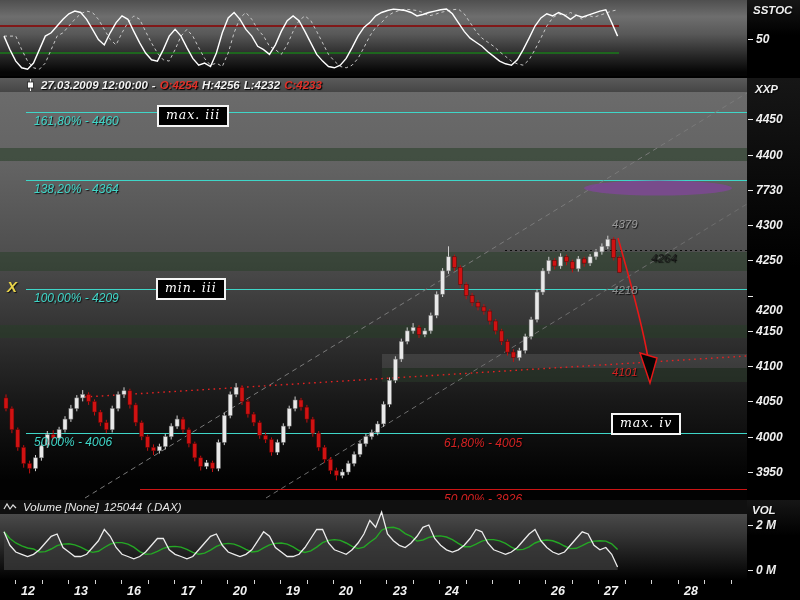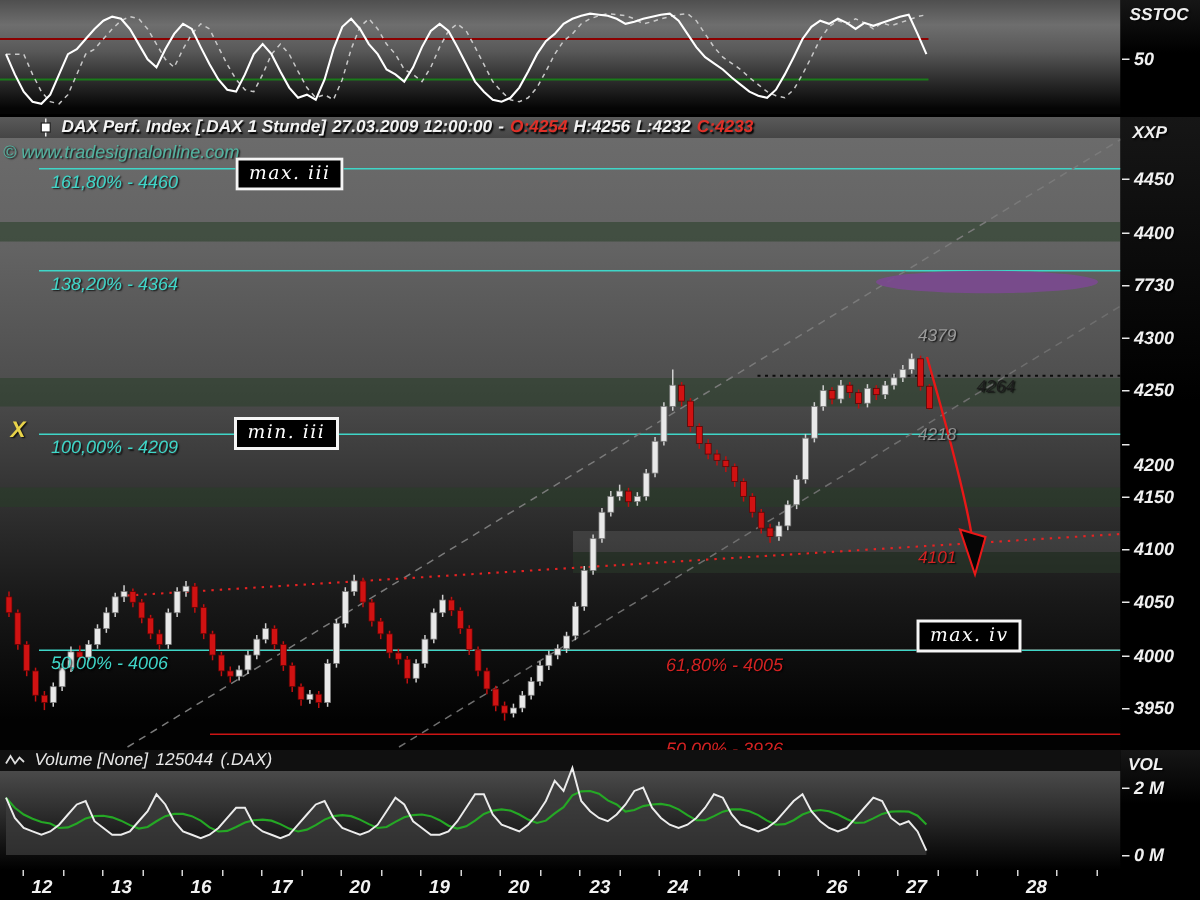--- a/index.html
+++ b/index.html
@@ -56,21 +56,20 @@
   <div class="lbl axis-name" style="left:6px;top:4px;">SSTOC</div>
   <div class="tick-dash" style="left:1px;top:39px;"></div>
   <div class="lbl tick-lbl" style="left:9px;top:32px;">50</div>
 </div>
 
 <div id="main-header" class="abs">
   <svg width="9" height="12" style="position:static;margin:0 6px 0 26px;flex:none;">
     <line x1="4.5" y1="0" x2="4.5" y2="12" stroke="#f0f0f0" stroke-width="1"></line>
     <rect x="1.5" y="3" width="6" height="6" fill="#fff" stroke="#222" stroke-width="0.8"></rect>
   </svg>
-  <span>DAX Perf. Index [.DAX 1 Stunde]</span>
   <span>27.03.2009 12:00:00</span>
   <span>-</span>
   <span class="red-txt">O:4254</span>
   <span>H:4256</span>
   <span>L:4232</span>
   <span class="red-txt">C:4233</span>
 </div>
 
 <div id="main-panel" class="abs">
 
@@ -317,21 +316,20 @@
       <div class="lbl fib-lbl" style="left:34px;top:199.3px;color:#3fd6c8;">100,00% - 4209</div>
       <div class="lbl fib-lbl" style="left:34px;top:342.5px;color:#3fd6c8;">50,00% - 4006</div>
     </div>
   <div id="level-labels">
       <div class="lbl" style="left:612px;top:78.4px;font-size:11.5px;color:#9b9b9b;margin-top:48px;">4379</div>
       <div class="lbl" style="left:616px;top:159.5px;font-size:11.5px;color:#1d1d1d;padding-left:35px;">4264</div>
       <div class="lbl" style="left:612px;top:191.9px;font-size:11.5px;color:#8f8f8f;">4218</div>
       <div class="lbl" style="left:612px;top:274.4px;font-size:11.5px;color:#d42222;">4101</div>
     </div>
 
-  <div class="lbl" style="left:2px;top:2px;font-size:12px;color:#52b3a0;">© www.tradesignalonline.com</div>
   <div class="lbl" style="left:7px;top:186px;font-size:15px;font-weight:bold;color:#e8d34a;">X</div>
 
   <div class="anno-box" style="left:157px;top:13px;">max. iii</div>
   <div class="anno-box" style="left:156px;top:186px;">min. iii</div>
   <div class="anno-box" style="left:611px;top:321px;">max. iv</div>
 </div>
 
 <div class="axis-col" id="price-axis" style="top:78px;height:422px;">
   <div class="lbl axis-name" style="left:8px;top:5px;">XXP</div>
 <div class="tick-dash" style="left:1px;top:41.3px;"></div>

